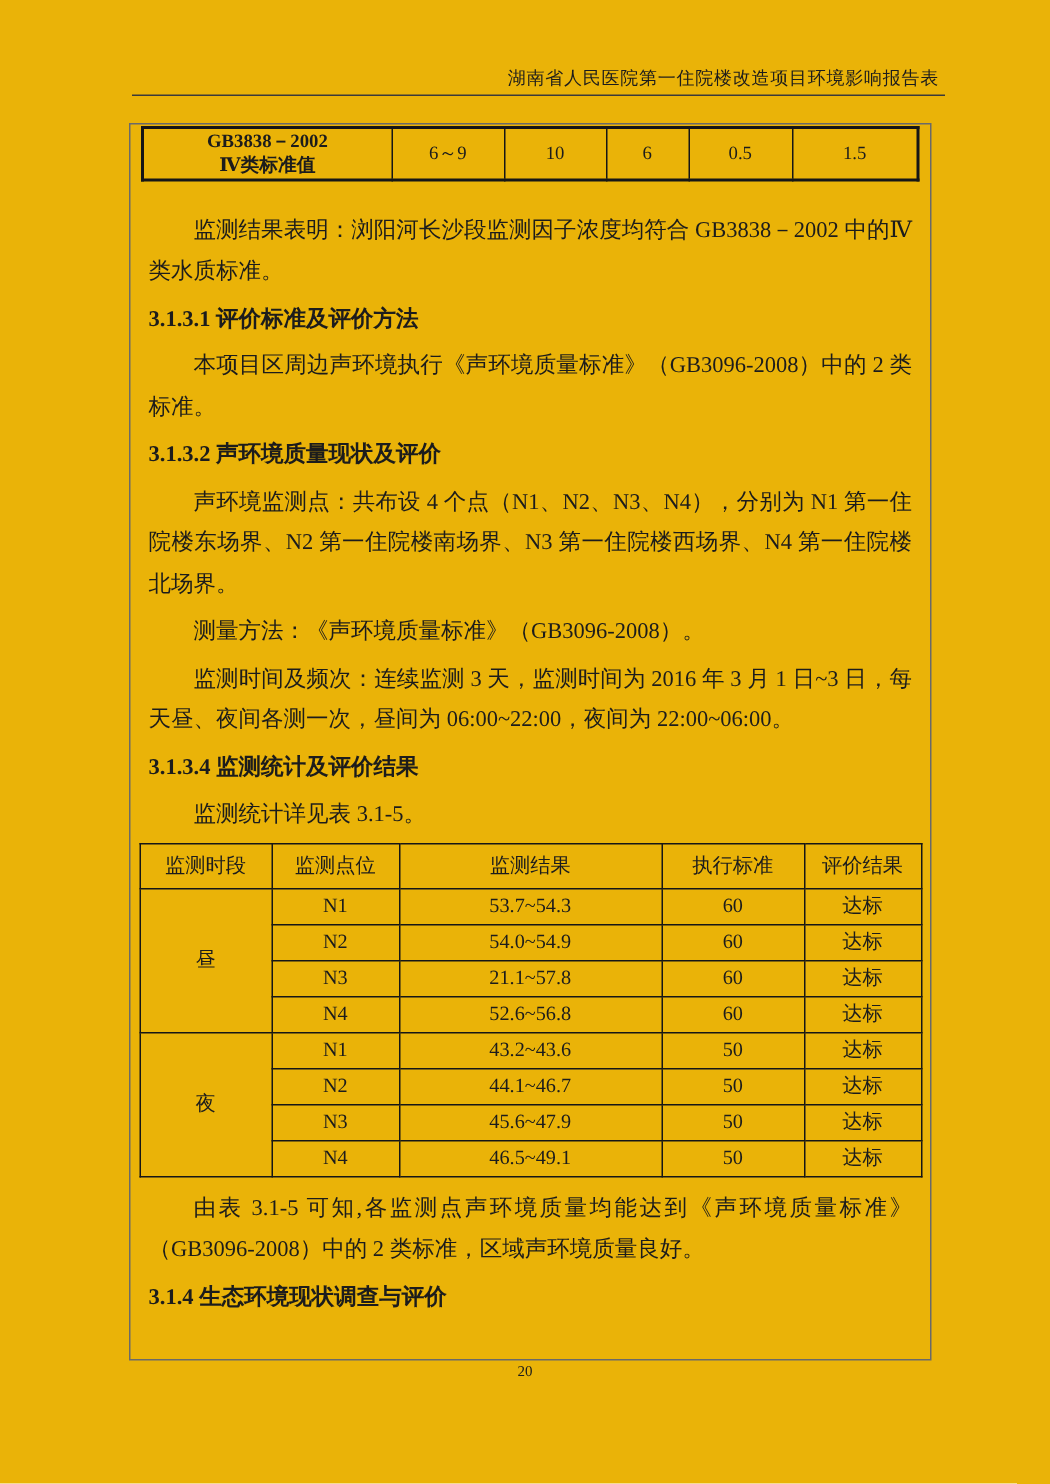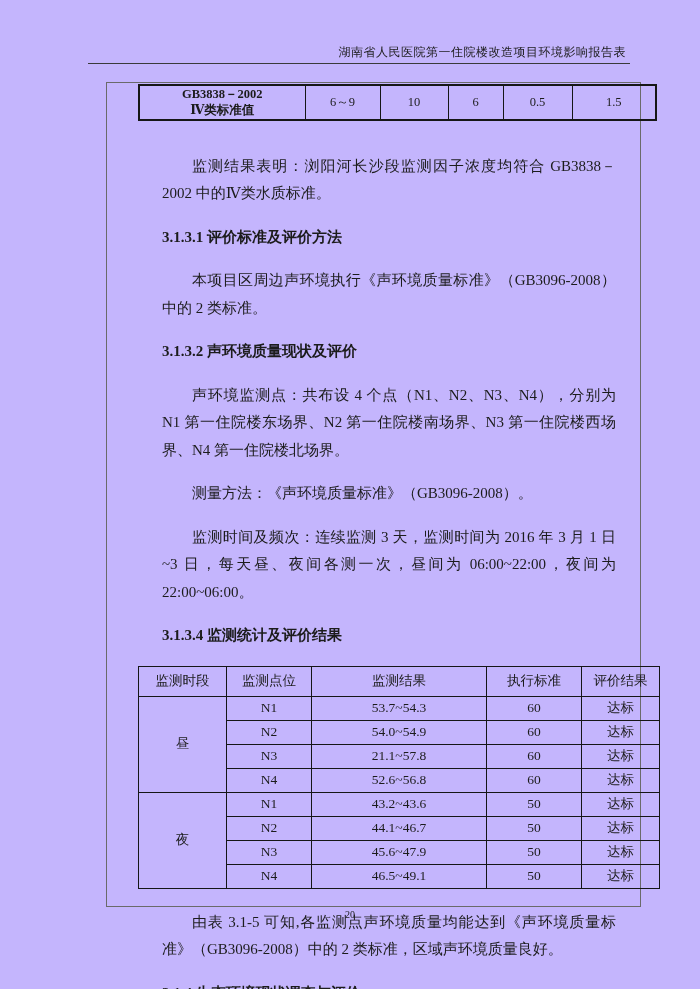--- a/index.html
+++ b/index.html
@@ -1,20 +1,20 @@
 <!DOCTYPE html>
 <html><head>
 <meta charset="utf-8">
 <style>
   html, body { margin: 0; padding: 0; background: #ffffff; }
   .page {
     position: relative;
     width: 700px;
     height: 989px;
-    background: #c4b5fd;
+    background: #eab308;
     font-family: "Liberation Serif", "DejaVu Serif", serif;
     color: #1c1c1c;
     overflow: hidden;
   }
   .doc-header-title {
     position: absolute;
     top: 44px;
     right: 74px;
     font-size: 12px;
     letter-spacing: 0.5px;
@@ -22,27 +22,26 @@
   }
   .doc-header-rule {
     position: absolute;
     top: 63px;
     left: 88px;
     right: 70px;
     border-top: 1.5px solid #3a3a3a;
   }
   .content-box {
     position: absolute;
-    left: 106px;
+    left: 86px;
     top: 82px;
     width: 535px;
     height: 825px;
     border: 1px solid #6a6a6a;
     box-sizing: border-box;
-    padding-left: 31px;
   }
   
   table.top-table {
     border-collapse: collapse;
     table-layout: fixed;
     width: 519px;
     margin: 1px auto 0 auto;
     font-size: 12.5px;
     border: 2px solid #161616;
   }
@@ -55,21 +54,21 @@
     line-height: 1.3;
   }
   td.std-label { font-weight: bold; }
   
   .text-area {
     padding: 16px 8px 0 8px;
     font-size: 15px;
     line-height: 27.5px;
     text-align: justify;
   }
-  .text-area p { margin: 16px; }
+  .text-area p { margin: 4px; }
   .indent { text-indent: 2em; }
   .heading { font-weight: bold; }
   .table-title {
     text-align: center;
     font-weight: bold;
     text-indent: 0;
   }
   
   table.noise-table {
     border-collapse: collapse;
@@ -140,20 +139,21 @@
 
     <div class="text-area">
       <p class="indent">监测结果表明：浏阳河长沙段监测因子浓度均符合 GB3838－2002 中的Ⅳ类水质标准。</p>
       <p class="heading">3.1.3.1  评价标准及评价方法</p>
       <p class="indent">本项目区周边声环境执行《声环境质量标准》（GB3096-2008）中的 2 类标准。</p>
       <p class="heading">3.1.3.2  声环境质量现状及评价</p>
       <p class="indent">声环境监测点：共布设 4 个点（N1、N2、N3、N4），分别为 N1 第一住院楼东场界、N2 第一住院楼南场界、N3 第一住院楼西场界、N4 第一住院楼北场界。</p>
       <p class="indent">测量方法：《声环境质量标准》（GB3096-2008）。</p>
       <p class="indent">监测时间及频次：连续监测 3 天，监测时间为 2016 年 3 月 1 日~3 日，每天昼、夜间各测一次，昼间为 06:00~22:00，夜间为 22:00~06:00。</p>
       <p class="heading">3.1.3.4  监测统计及评价结果</p>
+      <p class="indent">监测统计详见表 3.1-5。</p>
     </div>
 
     <table class="noise-table">
       <colgroup>
         <col class="c-period">
           <col class="c-point">
           <col class="c-result">
           <col class="c-standard">
           <col class="c-eval">
       </colgroup>

